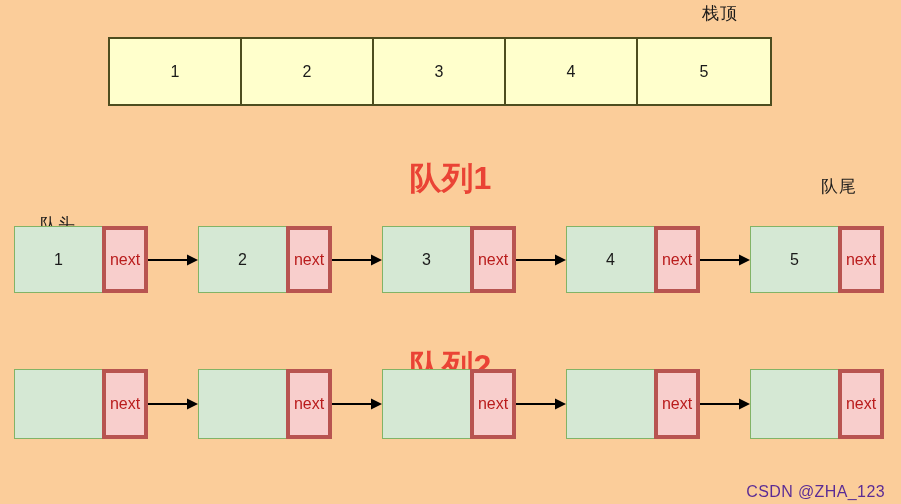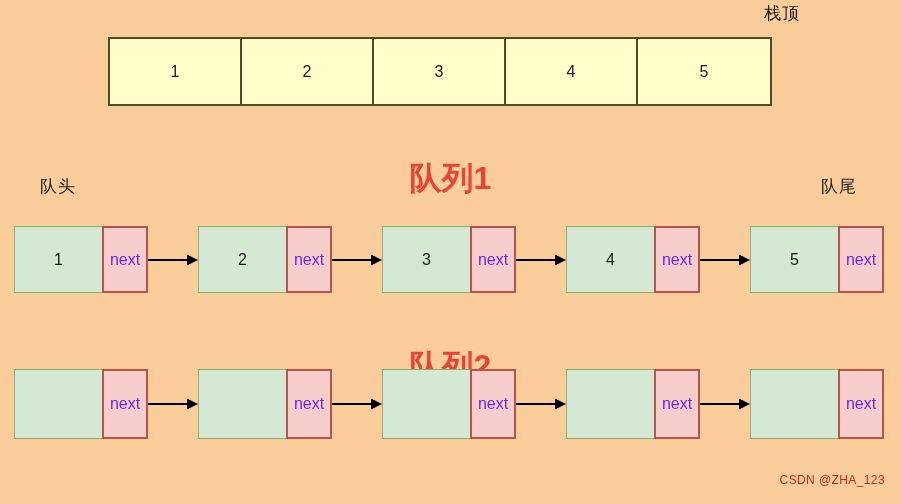--- a/index.html
+++ b/index.html
@@ -21,21 +21,21 @@
     width: 901px;
     height: 504px;
   }
 
   
   #stack-top-label {
     position: absolute;
     left: 640px;
     top: 2px;
     width: 160px;
-    text-align: right;
+    text-align: center;
     font-size: 17px;
     color: #1a1a1a;
     letter-spacing: 1px;
   }
 
   #stack-row {
     position: absolute;
     left: 108px;
     top: 37px;
     height: 69px;
@@ -71,21 +71,21 @@
   #queue2-title { top: 308px; margin-top: 37px; }
 
   
   .end-label {
     position: absolute;
     top: 175px;
     font-size: 17px;
     color: #1a1a1a;
     letter-spacing: 1px;
   }
-  #queue-head-label { left: 40px; }
+  #queue-head-label { left: 40px; margin-top: 38px; }
   #queue-tail-label { left: 821px; }
 
   
   .list-row {
     position: absolute;
     left: 0;
     width: 901px;
   }
   #queue1-row { top: 226px; height: 67px; }
   #queue2-row { top: 369px; height: 70px; }
@@ -107,44 +107,44 @@
     align-items: center;
     justify-content: center;
     font-size: 16px;
     color: #1a1a1a;
   }
 
   .node-next {
     width: 46px;
     height: 100%;
     background: #f8cecc;
-    border: 2px solid #6d28d9;
+    border: 4px solid #6d28d9;
     display: flex;
     align-items: center;
     justify-content: center;
     font-size: 16px;
-    color: #6d28d9;
+    color: #b91c1c;
   }
 
   
   .arrow {
     position: absolute;
     height: 14px;
     top: 50%;
     transform: translateY(-50%);
     display: block;
   }
 
   
   #watermark {
     position: absolute;
     right: 16px;
-    bottom: 17px;
-    font-size: 12px;
-    color: #b91c1c;
+    bottom: 3px;
+    font-size: 16px;
+    color: #4c1d95;
     opacity: 0.92;
     letter-spacing: 0.4px;
   }
 </style>
 </head>
 <body>
 
 <div id="canvas">
 
   <div id="stack-top-label">栈顶</div>

